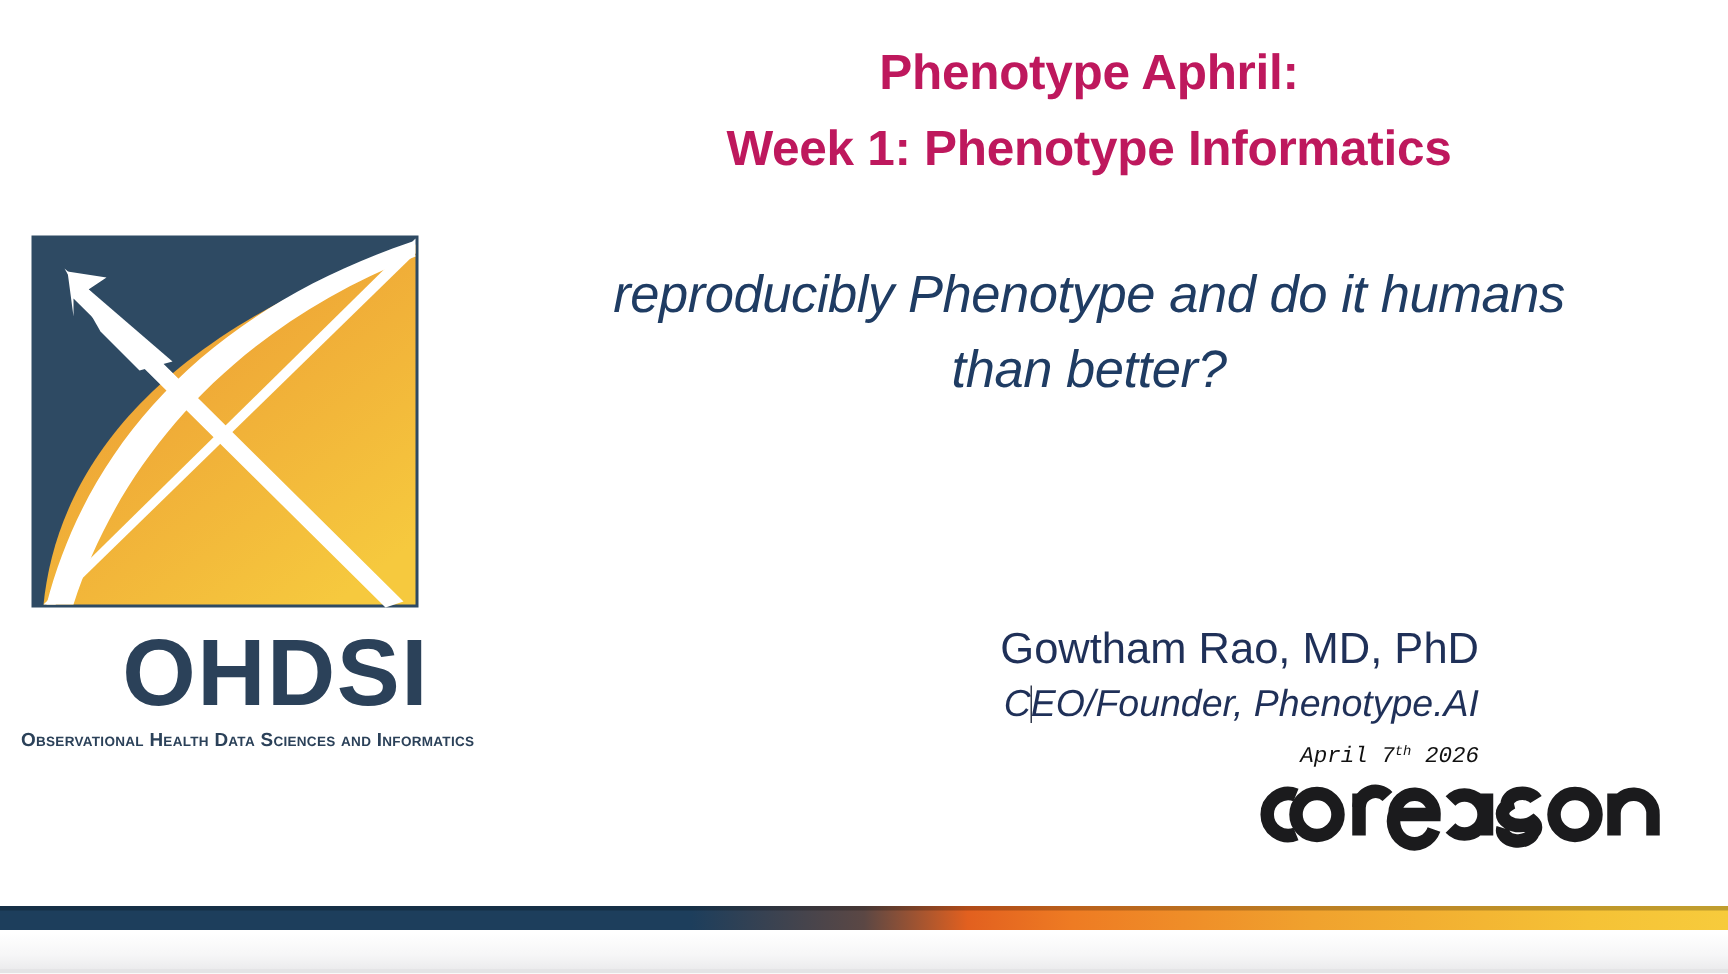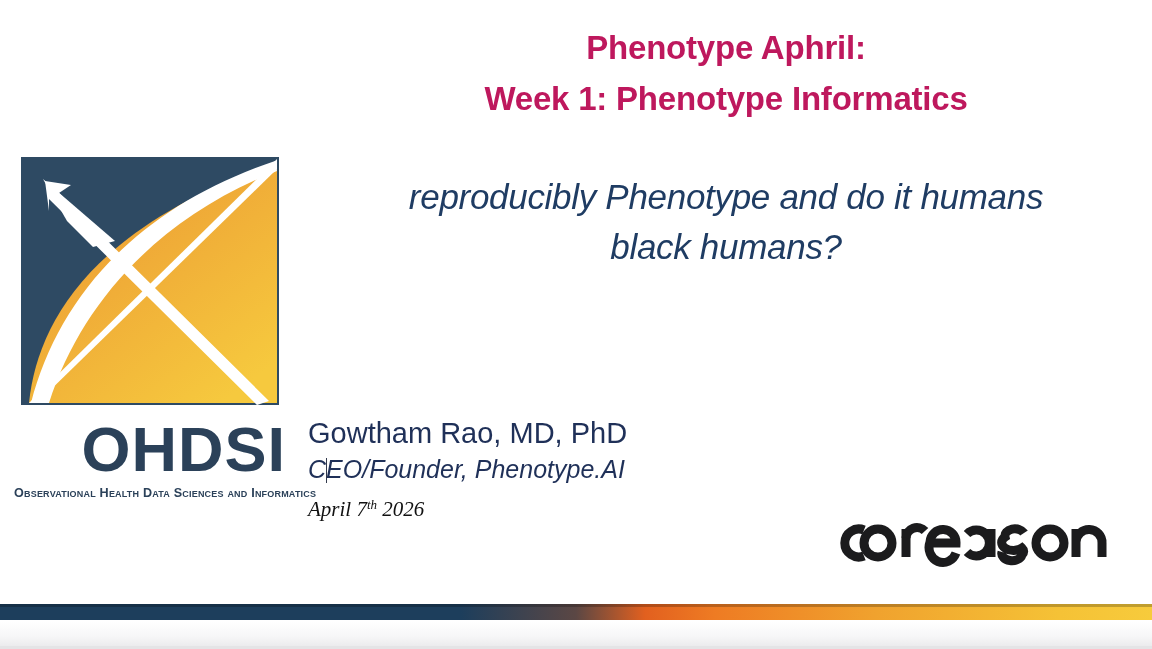--- a/index.html
+++ b/index.html
@@ -88,24 +88,24 @@
     font-style: italic;
     font-size: 35px;
     color: #1F3C63;
     line-height: 1.44;
     letter-spacing: -0.3px;
   }
 
   
   .presenter-block {
     position: absolute;
-    left: 308px;
+    left: 286px;
     top: 414px;
     width: 700px;
-    text-align: left;
+    text-align: right;
   }
   .presenter-name {
     font-family: "Liberation Sans", sans-serif;
     font-size: 29px;
     color: #1F3058;
     line-height: 1.32;
   }
   .presenter-role {
     font-family: "Liberation Sans", sans-serif;
     font-style: italic;
@@ -117,23 +117,23 @@
   
   .caret {
     display: inline-block;
     width: 1px;
     height: 25px;
     background: #333a4d;
     vertical-align: -5px;
     margin: 0 -0.5px;
   }
   .presenter-date {
-    font-family: Liberation Serif, serif;
+    font-family: Liberation Mono, monospace;
     font-style: italic;
-    font-size: 21px;
+    font-size: 15px;
     color: #111111;
     line-height: 1.5;
     margin-top: 6px;
   }
   .presenter-date sup {
     font-size: 0.62em;
     vertical-align: 0.52em;
   }
 
   
@@ -227,21 +227,21 @@
     <div class="ohdsi-tagline">Observational Health Data Sciences and Informatics</div>
   </div>
 
   <div class="title-block">
     <div class="title-line">Phenotype Aphril:</div>
     <div class="title-line">Week 1: Phenotype Informatics</div>
   </div>
 
   <div class="question-block">
     <div class="question-line">reproducibly Phenotype and do it humans</div>
-    <div class="question-line">black humans?</div>
+    <div class="question-line">than better?</div>
   </div>
 
   <div class="presenter-block">
     <div class="presenter-name">Gowtham Rao, MD, PhD</div>
     <div class="presenter-role">
       <span>C</span><span class="caret"></span><span>EO/Founder, Phenotype.AI</span>
     </div>
     <div class="presenter-date">
       <span>April 7</span><sup>th</sup><span> 2026</span>
     </div>

